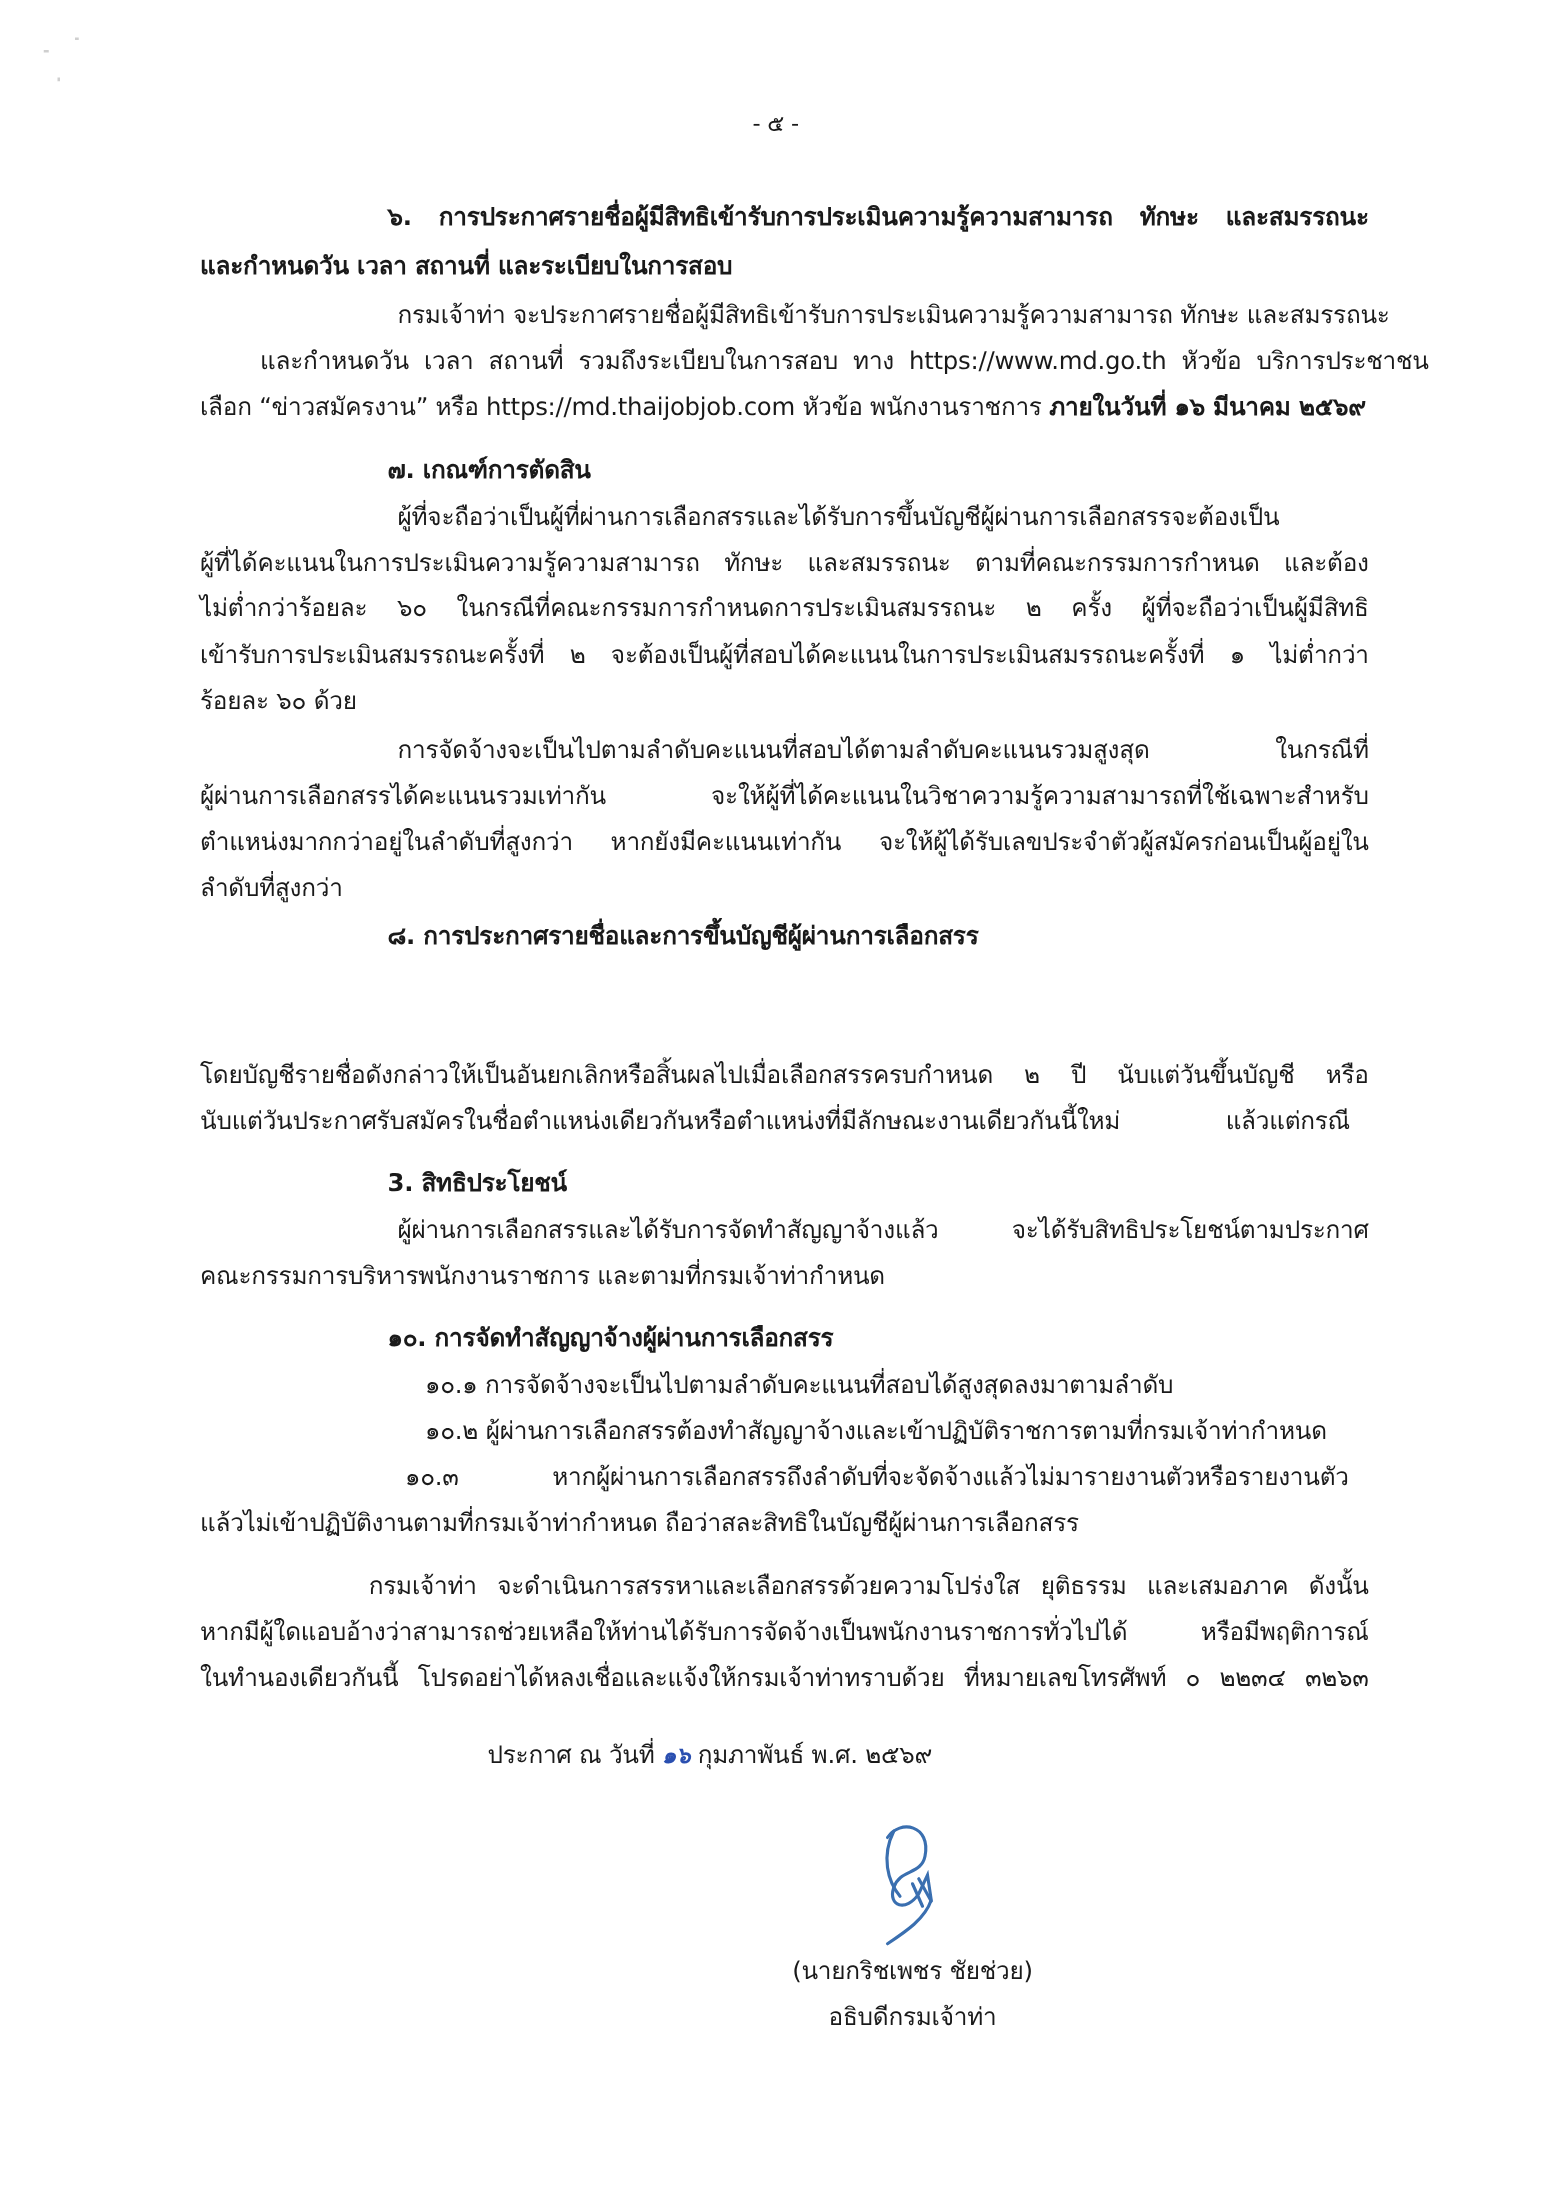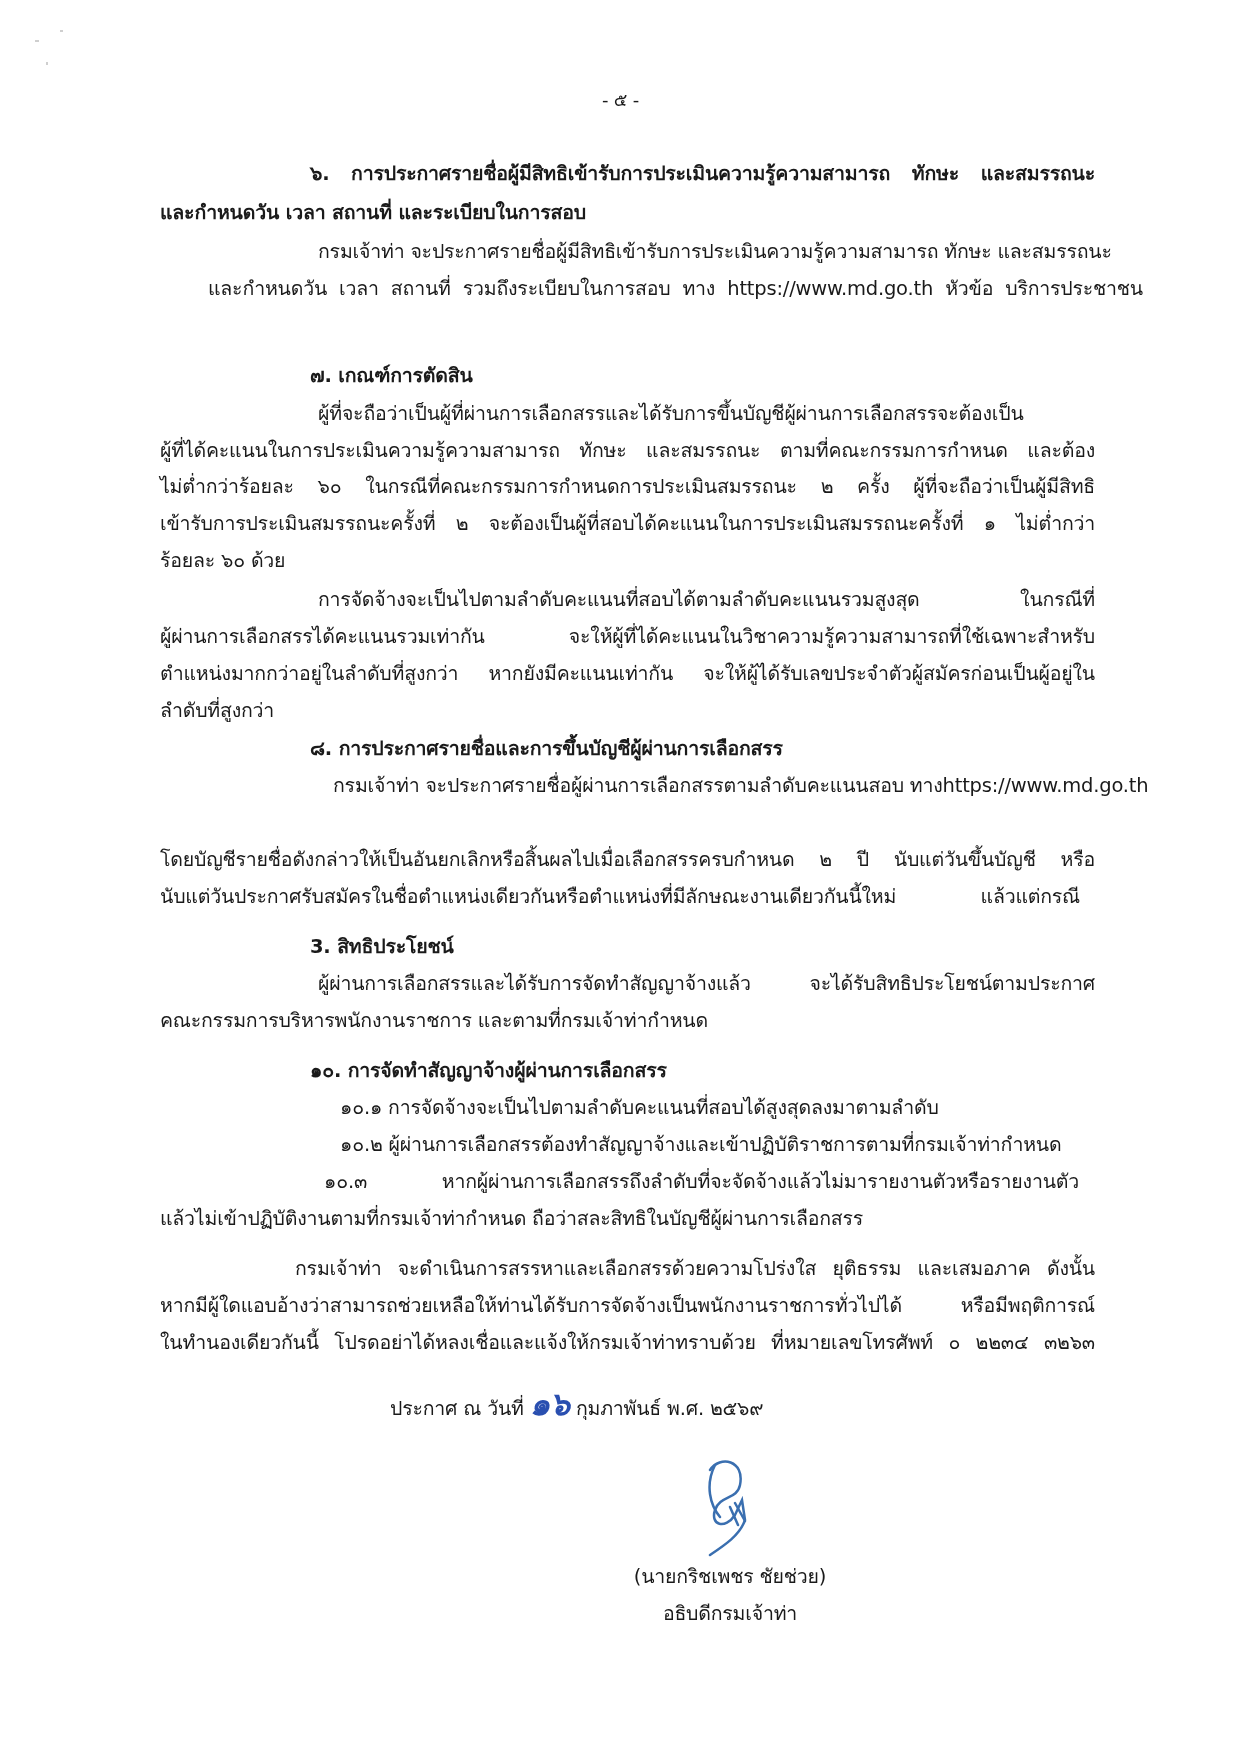--- a/index.html
+++ b/index.html
@@ -9,55 +9,57 @@
       color: #1a1a1a;
     }
     .page { position: absolute; left: 0; top: 0; width: 1241px; height: 1754px; }
     .line {
       position: absolute; white-space: nowrap; font-size: 19.5px; line-height: 28px;
       letter-spacing: -0.2px;
     }
     .just { left: 160px; width: 935px; text-align: justify; text-align-last: justify; }
     .bold { font-weight: bold; }
     .pageno { left: 0; width: 1241px; text-align: center; top: 86px; font-size: 18px; }
-    .blue { color: #2a4fb0; font-style: italic; font-weight: bold; font-size: 32px; }
+    .blue { color: #2a4fb0; font-style: italic; font-weight: bold; font-size: 18px; }
     .mark { position: absolute; background: #888; opacity: 0.4; }
     .sig { position: absolute; left: 690px; top: 1455px; width: 70px; height: 110px; }
     .center { text-align: center; }
   </style>
 </head>
 <body>
 
 <div class="page">
 
   <div class="mark" style="left:35px;top:40px;width:4px;height:2px;"></div>
   <div class="mark" style="left:60px;top:30px;width:3px;height:2px;"></div>
   <div class="mark" style="left:46px;top:62px;width:2px;height:3px;"></div>
 
   <div class="line pageno">- ๕ -</div>
 
   <div class="line bold" style="left:310px;top:160px;width:785px;text-align:justify;text-align-last:justify;">๖. การประกาศรายชื่อผู้มีสิทธิเข้ารับการประเมินความรู้ความสามารถ ทักษะ และสมรรถนะ</div>
   <div class="line bold" style="left:160px;top:199px;">และกำหนดวัน เวลา สถานที่ และระเบียบในการสอบ</div>
   <div class="line" style="left:318px;top:238px;width:777px;text-align:justify;text-align-last:justify;">กรมเจ้าท่า จะประกาศรายชื่อผู้มีสิทธิเข้ารับการประเมินความรู้ความสามารถ ทักษะ และสมรรถนะ</div>
   <div class="line just" style="top:275px;margin-left:48px;">และกำหนดวัน เวลา สถานที่ รวมถึงระเบียบในการสอบ ทาง https://www.md.go.th หัวข้อ บริการประชาชน</div>
+  <div class="line" style="left:160px;top:312px;">
+    <span>เลือก “ข่าวสมัครงาน” หรือ https://md.thaijobjob.com หัวข้อ พนักงานราชการ </span><span class="bold">ภายในวันที่ ๑๖ มีนาคม ๒๕๖๙</span>
+  </div>
 
   <div class="line bold" style="left:310px;top:362px;">๗. เกณฑ์การตัดสิน</div>
   <div class="line" style="left:318px;top:400px;width:777px;text-align:justify;text-align-last:justify;">ผู้ที่จะถือว่าเป็นผู้ที่ผ่านการเลือกสรรและได้รับการขึ้นบัญชีผู้ผ่านการเลือกสรรจะต้องเป็น</div>
   <div class="line just" style="top:437px;">ผู้ที่ได้คะแนนในการประเมินความรู้ความสามารถ ทักษะ และสมรรถนะ ตามที่คณะกรรมการกำหนด และต้อง</div>
   <div class="line just" style="top:474px;font-family:Liberation Mono, monospace;">ไม่ต่ำกว่าร้อยละ ๖๐ ในกรณีที่คณะกรรมการกำหนดการประเมินสมรรถนะ ๒ ครั้ง ผู้ที่จะถือว่าเป็นผู้มีสิทธิ</div>
   <div class="line just" style="top:510px;">เข้ารับการประเมินสมรรถนะครั้งที่ ๒ จะต้องเป็นผู้ที่สอบได้คะแนนในการประเมินสมรรถนะครั้งที่ ๑ ไม่ต่ำกว่า</div>
   <div class="line" style="left:160px;top:547px;">ร้อยละ ๖๐ ด้วย</div>
 
   <div class="line" style="left:318px;top:586px;width:777px;text-align:justify;text-align-last:justify;">การจัดจ้างจะเป็นไปตามลำดับคะแนนที่สอบได้ตามลำดับคะแนนรวมสูงสุด ในกรณีที่</div>
   <div class="line just" style="top:623px;">ผู้ผ่านการเลือกสรรได้คะแนนรวมเท่ากัน จะให้ผู้ที่ได้คะแนนในวิชาความรู้ความสามารถที่ใช้เฉพาะสำหรับ</div>
   <div class="line just" style="top:660px;">ตำแหน่งมากกว่าอยู่ในลำดับที่สูงกว่า หากยังมีคะแนนเท่ากัน จะให้ผู้ได้รับเลขประจำตัวผู้สมัครก่อนเป็นผู้อยู่ใน</div>
   <div class="line" style="left:160px;top:697px;">ลำดับที่สูงกว่า</div>
 
   <div class="line bold" style="left:310px;top:735px;">๘. การประกาศรายชื่อและการขึ้นบัญชีผู้ผ่านการเลือกสรร</div>
-  <div class="line" style="left:333px;top:772px;width:762px;text-align:justify;text-align-last:justify;">กรมเจ้าท่า จะประกาศรายชื่อผู้ผ่านการเลือกสรรตามลำดับคะแนนสอบ ทางhttps://www.md.go.th</div>
   <div class="line just" style="top:846px;">โดยบัญชีรายชื่อดังกล่าวให้เป็นอันยกเลิกหรือสิ้นผลไปเมื่อเลือกสรรครบกำหนด ๒ ปี นับแต่วันขึ้นบัญชี หรือ</div>
   <div class="line" style="left:160px;top:883px;width:920px;text-align:justify;text-align-last:justify;">นับแต่วันประกาศรับสมัครในชื่อตำแหน่งเดียวกันหรือตำแหน่งที่มีลักษณะงานเดียวกันนี้ใหม่ แล้วแต่กรณี</div>
 
   <div class="line bold" style="left:310px;top:933px;">3. สิทธิประโยชน์</div>
   <div class="line" style="left:318px;top:970px;width:777px;text-align:justify;text-align-last:justify;">ผู้ผ่านการเลือกสรรและได้รับการจัดทำสัญญาจ้างแล้ว จะได้รับสิทธิประโยชน์ตามประกาศ</div>
   <div class="line" style="left:160px;top:1007px;">คณะกรรมการบริหารพนักงานราชการ และตามที่กรมเจ้าท่ากำหนด</div>
 
   <div class="line bold" style="left:310px;top:1057px;">๑๐. การจัดทำสัญญาจ้างผู้ผ่านการเลือกสรร</div>
   <div class="line" style="left:340px;top:1094px;">๑๐.๑ การจัดจ้างจะเป็นไปตามลำดับคะแนนที่สอบได้สูงสุดลงมาตามลำดับ</div>
   <div class="line" style="left:340px;top:1131px;">๑๐.๒ ผู้ผ่านการเลือกสรรต้องทำสัญญาจ้างและเข้าปฏิบัติราชการตามที่กรมเจ้าท่ากำหนด</div>

